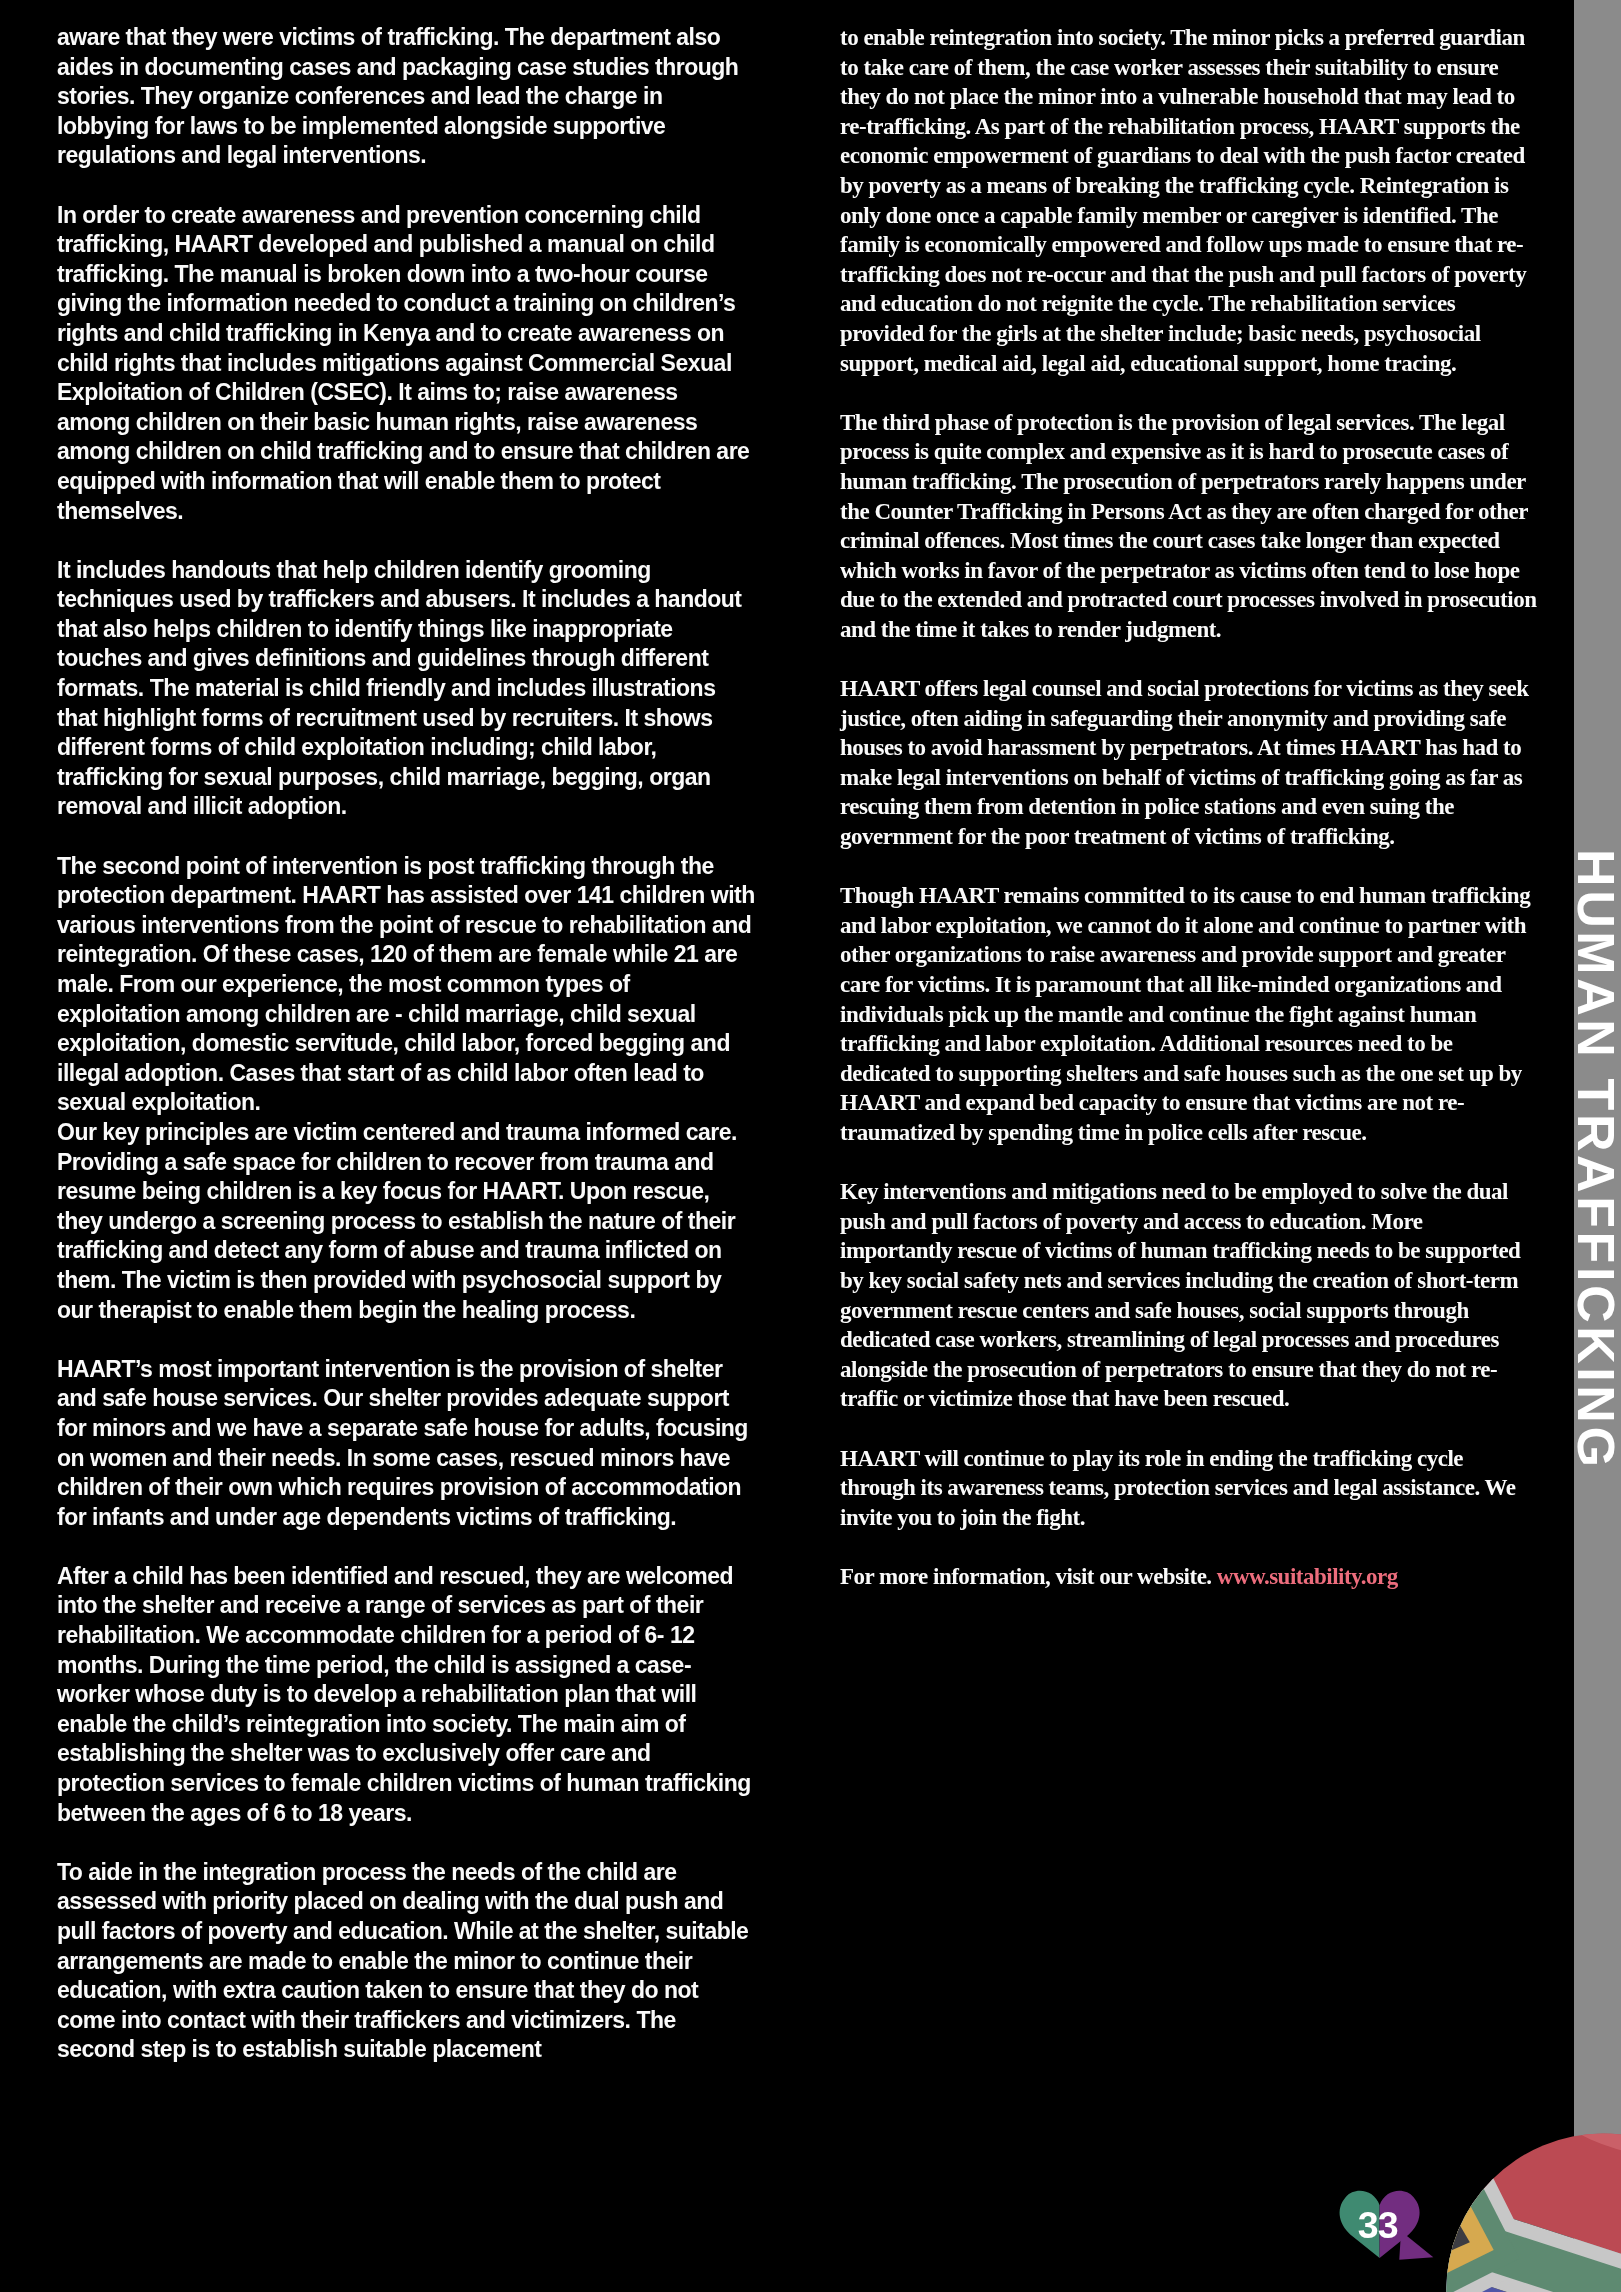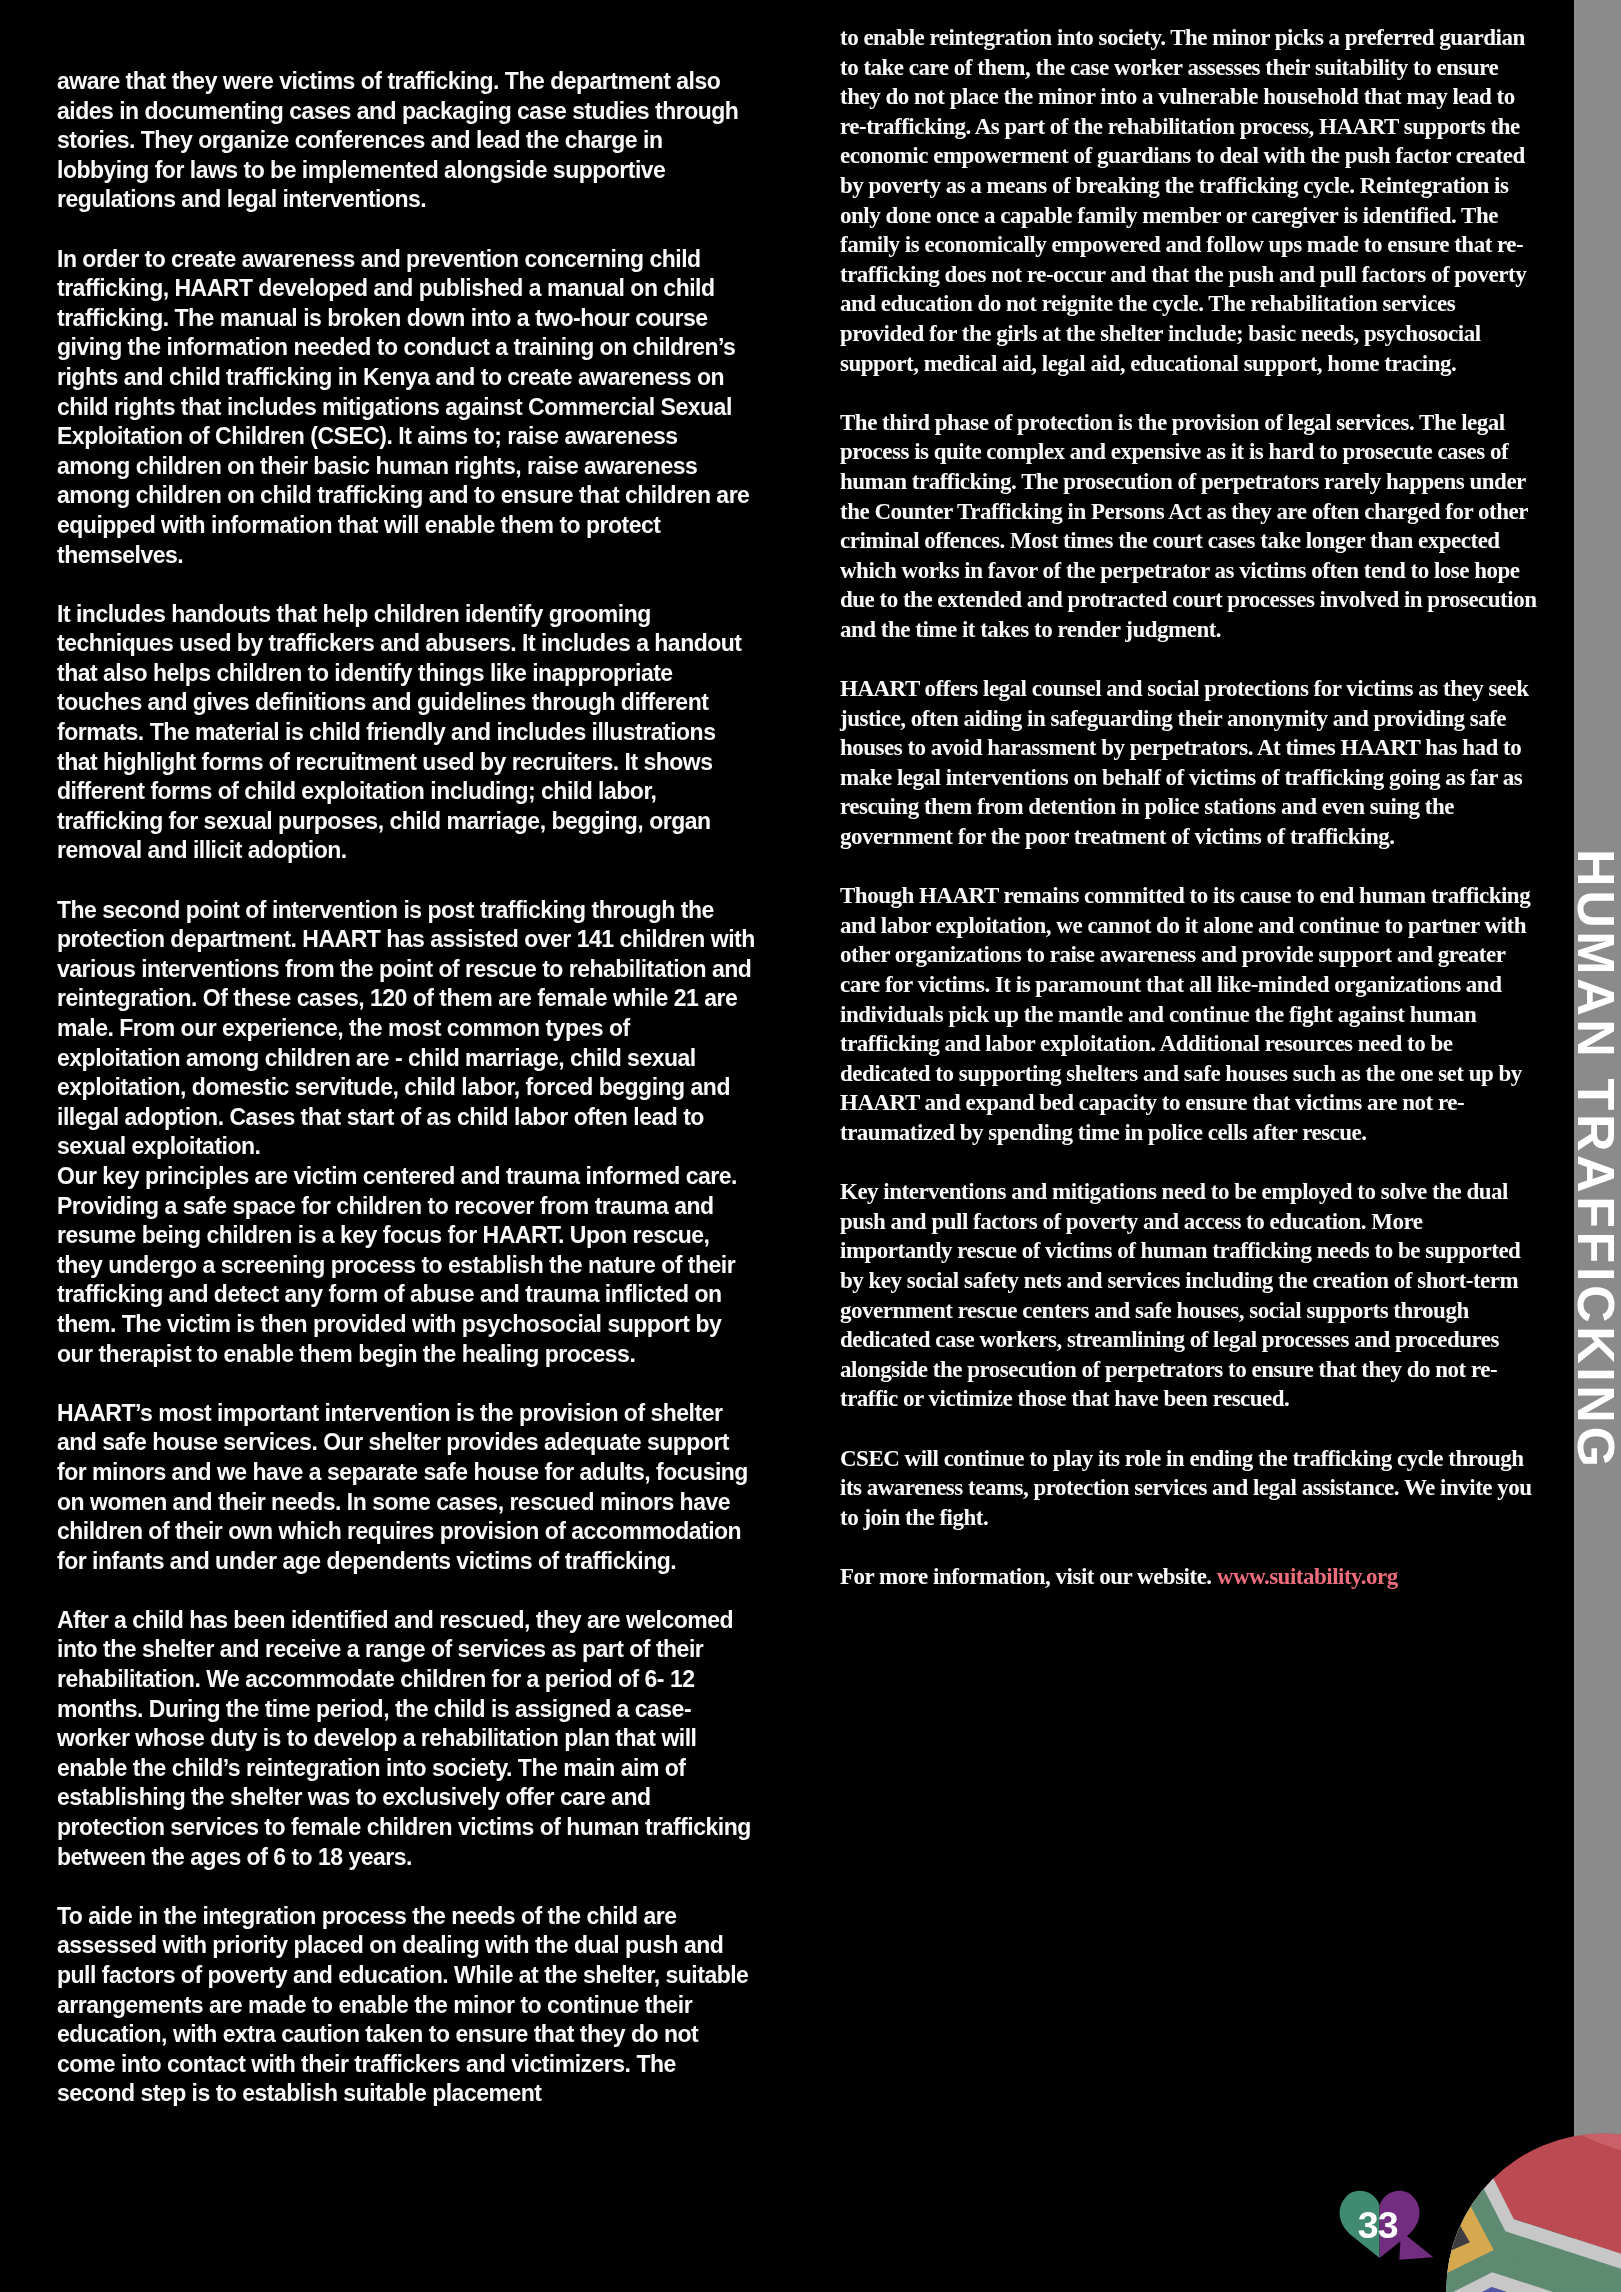--- a/index.html
+++ b/index.html
@@ -1,19 +1,19 @@
 <!DOCTYPE html>
 <html style="--bg: #000000; --text: #fafafa; --link: #ed6d7d; --sidebar-bg: #8b8b8b; --sidebar-text: #ffffff; --heart-teal: #3f8a71; --heart-purple: #722d80; --badge-text: #ffffff; --flag-red: #bb4a53; --flag-shine: #cd646c; --flag-white: #c7c7c7; --flag-green: #5e8a71; --flag-gold: #d6a94f; --flag-black: #3c3c42; --flag-blue: #4f55a7;font-size:14.3px"><head>
 <meta charset="utf-8">
 <style>
   html,body{margin:0;padding:0;background:#000;}
   .page{position:relative;width:1621px;height:2293px;background:var(--bg,#000);overflow:hidden;
         font-family:"Liberation Sans",sans-serif;}
   .column{position:absolute;top:23px;width:699px;}
-  .column.left{left:57px;margin-top:44px;}
+  .column.left{left:57px;}
   .column.right{left:840px;font-family:Liberation Serif, serif;}
   .para{margin:0 0 29.6px 0;color:var(--text,#fafafa);font-size:23px;line-height:29.6px;
         font-weight:700;letter-spacing:-0.5px;white-space:pre-line;}
   .footer-para a, .website-link{color:var(--link,#ed6d7d);text-decoration:none;font-weight:700;cursor:pointer;}
   .sidebar-strip{position:absolute;top:0;right:0;width:47px;height:2293px;background:var(--sidebar-bg,#8b8b8b);}
   .sidebar-label{position:absolute;top:849px;left:1570px;writing-mode:vertical-rl;
         color:var(--sidebar-text,#fff);font-size:52px;line-height:52px;font-weight:700;letter-spacing:3.6px;
         white-space:nowrap;}
   .heart-badge{position:absolute;left:1333px;top:2182px;}
   .flag-ball{position:absolute;left:1397px;top:2087px;}
@@ -36,21 +36,21 @@
       <p class="para">To aide in the integration process the needs of the child are assessed with priority placed on dealing with the dual push and pull factors of poverty and education. While at the shelter, suitable arrangements are made to enable the minor to continue their education, with extra caution taken to ensure that they do not come into contact with their traffickers and victimizers. The second step is to establish suitable placement</p>
     </section>
 
   <section class="column right">
     <div>
         <p class="para">to enable reintegration into society. The minor picks a preferred guardian to take care of them, the case worker assesses their suitability to ensure they do not place the minor into a vulnerable household that may lead to re-trafficking. As part of the rehabilitation process, HAART supports the economic empowerment of guardians to deal with the push factor created by poverty as a means of breaking the trafficking cycle. Reintegration is only done once a capable family member or caregiver is identified. The family is economically empowered and follow ups made to ensure that re-trafficking does not re-occur and that the push and pull factors of poverty and education do not reignite the cycle. The rehabilitation services provided for the girls at the shelter include; basic needs, psychosocial support, medical aid, legal aid, educational support, home tracing.</p>
         <p class="para">The third phase of protection is the provision of legal services. The legal process is quite complex and expensive as it is hard to prosecute cases of human trafficking. The prosecution of perpetrators rarely happens under the Counter Trafficking in Persons Act as they are often charged for other criminal offences. Most times the court cases take longer than expected which works in favor of the perpetrator as victims often tend to lose hope due to the extended and protracted court processes involved in prosecution and the time it takes to render judgment.</p>
         <p class="para">HAART offers legal counsel and social protections for victims as they seek justice, often aiding in safeguarding their anonymity and providing safe houses to avoid harassment by perpetrators. At times HAART has had to make legal interventions on behalf of victims of trafficking going as far as rescuing them from detention in police stations and even suing the government for the poor treatment of victims of trafficking.</p>
         <p class="para">Though HAART remains committed to its cause to end human trafficking and labor exploitation, we cannot do it alone and continue to partner with other organizations to raise awareness and provide support and greater care for victims. It is paramount that all like-minded organizations and individuals pick up the mantle and continue the fight against human trafficking and labor exploitation. Additional resources need to be dedicated to supporting shelters and safe houses such as the one set up by HAART and expand bed capacity to ensure that victims are not re-traumatized by spending time in police cells after rescue.</p>
         <p class="para">Key interventions and mitigations need to be employed to solve the dual push and pull factors of poverty and access to education. More importantly rescue of victims of human trafficking needs to be supported by key social safety nets and services including the creation of short-term government rescue centers and safe houses, social supports through dedicated case workers, streamlining of legal processes and procedures alongside the prosecution of perpetrators to ensure that they do not re-traffic or victimize those that have been rescued.</p>
-        <p class="para">CSEC will continue to play its role in ending the trafficking cycle through its awareness teams, protection services and legal assistance. We invite you to join the fight.</p>
+        <p class="para">HAART will continue to play its role in ending the trafficking cycle through its awareness teams, protection services and legal assistance. We invite you to join the fight.</p>
       </div>
     <p class="para footer-para"><span>For more information, visit our website. </span><span class="website-link">www.suitability.org</span></p>
   </section>
 
   <aside class="sidebar-strip"></aside>
   <div class="sidebar-label">HUMAN TRAFFICKING</div>
 
   <svg class="heart-badge" width="112" height="85" viewBox="0 0 125 95">
     <g>
       <path d="M76,55 L112,84 L74,87 Z" style="fill:var(--heart-purple)"></path>

